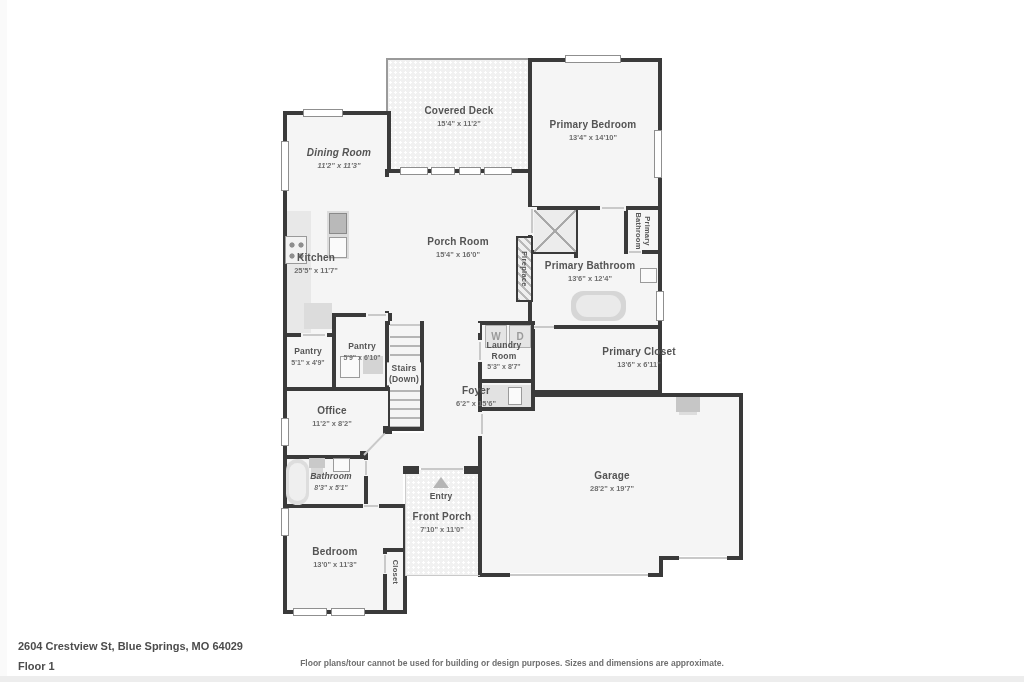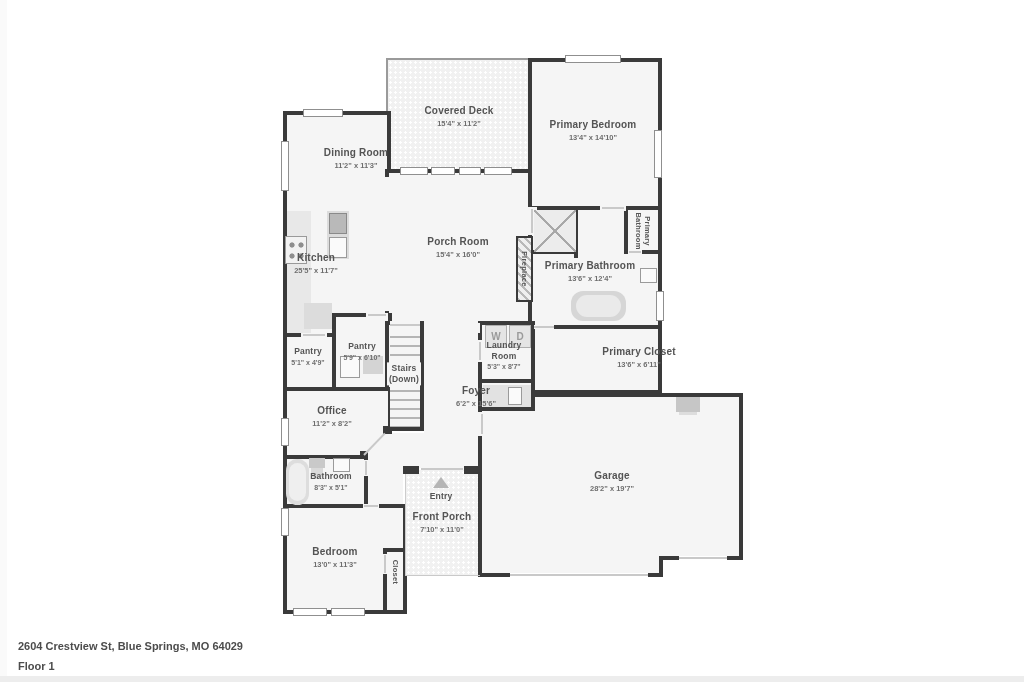--- a/index.html
+++ b/index.html
@@ -175,21 +175,21 @@
   <div class="triangle" style="left:433px;top:477px;"></div>
 
   <div class="label" style="left:459px;top:117px;">
     <div class="rn">Covered Deck</div>
     <div class="rd">15'4" x 11'2"</div>
   </div>
   <div class="label" style="left:593px;top:131px;">
     <div class="rn">Primary Bedroom</div>
     <div class="rd">13'4" x 14'10"</div>
   </div>
-  <div class="label" style="left:356px;top:159px;">
+  <div class="label" style="left:339px;top:159px;font-style:italic;">
     <div class="rn">Dining Room</div>
     <div class="rd">11'2" x 11'3"</div>
   </div>
   <div class="label" style="left:316px;top:264px;">
     <div class="rn">Kitchen</div>
     <div class="rd">25'5" x 11'7"</div>
   </div>
   <div class="label" style="left:458px;top:248px;">
     <div class="rn">Porch Room</div>
     <div class="rd">15'4" x 16'0"</div>
@@ -225,21 +225,21 @@
     <div class="rd">13'6" x 6'11"</div>
   </div>
   <div class="label" style="left:450px;top:397px;margin-left:26px;">
     <div class="rn">Foyer</div>
     <div class="rd">6'2" x 15'6"</div>
   </div>
   <div class="label" style="left:332px;top:417px;">
     <div class="rn">Office</div>
     <div class="rd">11'2" x 8'2"</div>
   </div>
-  <div class="label sm" style="left:331px;top:481px;">
+  <div class="label sm" style="left:331px;top:481px;font-style:italic;">
     <div class="rn">Bathroom</div>
     <div class="rd">8'3" x 5'1"</div>
   </div>
   <div class="label sm" style="left:441px;top:496px;">
     <div class="rn">Entry</div>
   </div>
   <div class="label" style="left:442px;top:523px;">
     <div class="rn">Front Porch</div>
     <div class="rd">7'10" x 11'0"</div>
   </div>
@@ -250,14 +250,15 @@
   <div class="label" style="left:335px;top:558px;">
     <div class="rn">Bedroom</div>
     <div class="rd">13'0" x 11'3"</div>
   </div>
   <div class="label vertical xs" style="left:395px;top:572px;">
     <div class="rn">Closet</div>
   </div>
 
   <div class="addr">2604 Crestview St, Blue Springs, MO 64029</div>
   <div class="floor">Floor 1</div>
+  <div class="disclaimer">Floor plans/tour cannot be used for building or design purposes. Sizes and dimensions are approximate.</div>
   <div class="bottombar"></div>
 </div>
 
 </body></html>

